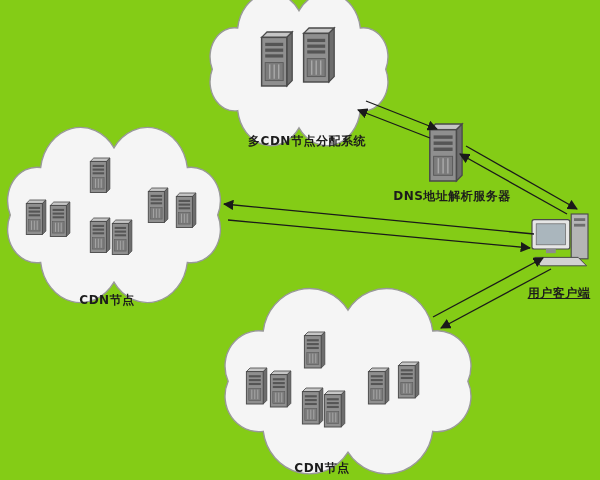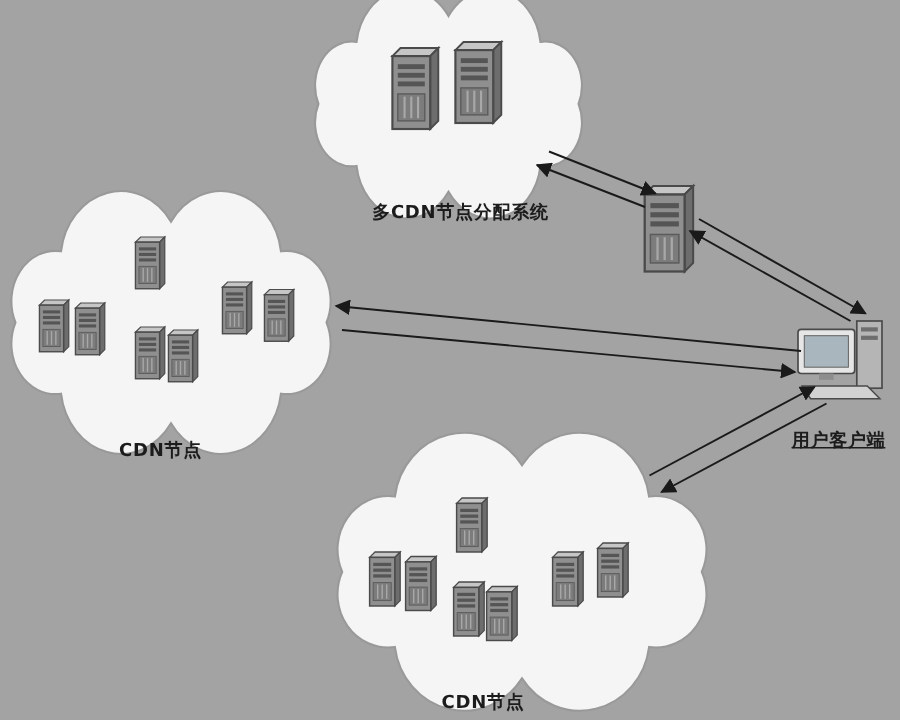--- a/index.html
+++ b/index.html
@@ -1,20 +1,20 @@
 <!DOCTYPE html>
 <html><head>
 <meta charset="utf-8">
 <style>
   html, body { margin: 0; padding: 0; background: #ffffff; }
   .stage {
     position: relative;
     width: 600px;
     height: 480px;
-    background: #a3a3a3;
+    background: #84cc16;
     overflow: hidden;
     font-family: "DejaVu Sans", "Liberation Sans", sans-serif;
   }
   .stage svg { position: absolute; left: 0; top: 0; }
   .node-label {
     position: absolute;
     transform: translateX(-50%);
     font-size: 12px;
     font-weight: 700;
     color: #1c1c1c;
@@ -114,19 +114,20 @@
       <line x1="534" y1="234" x2="224" y2="204" marker-end="url(#arrow)"></line>
       <line x1="228" y1="220" x2="530" y2="248" marker-end="url(#arrow)"></line>
 
       <line x1="551" y1="269" x2="441" y2="328" marker-end="url(#arrow)"></line>
       <line x1="433" y1="317" x2="543" y2="258" marker-end="url(#arrow)"></line>
     </g>
   </svg>
 
   <div class="node-label" style="left:307px; top:133px;">多CDN节点分配系统</div>
 
+  <div class="node-label" style="left:452px; top:188px;">DNS地址解析服务器</div>
 
   <div class="node-label" style="left:559px; top:285px;text-decoration:underline;">用户客户端</div>
 
   <div class="node-label" style="left:107px; top:292px;">CDN节点</div>
 
   <div class="node-label" style="left:322px; top:460px;">CDN节点</div>
 </div>
 
 </body></html>

